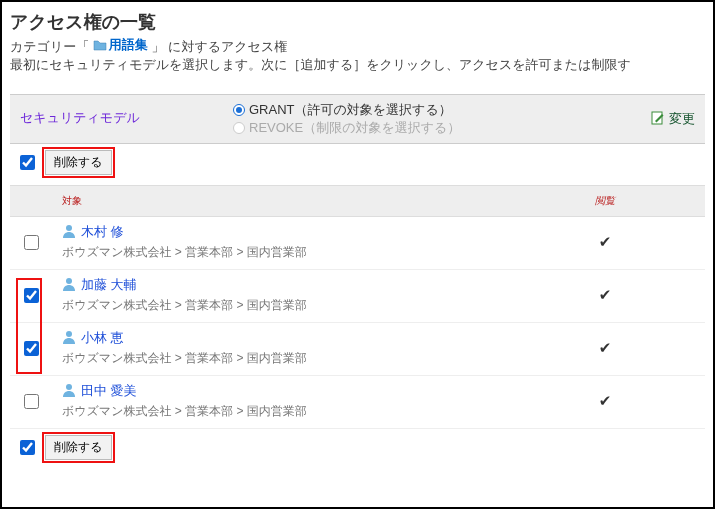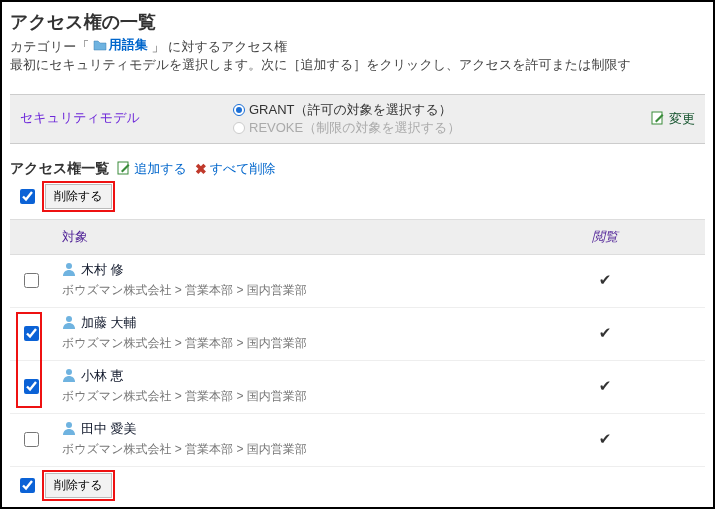--- a/index.html
+++ b/index.html
@@ -112,36 +112,36 @@
 
   
   table.perm {
     border-collapse: collapse;
     width: 100%;
     margin-top: 10px;
   }
   table.perm th {
     background: #eeeeee;
     font-weight: normal;
-    color: #4c1d95;
+    color: #b91c1c;
     text-align: left;
     padding: 8px 10px;
     border-top: 1px solid #ddd;
     border-bottom: 1px solid #ddd;
-    font-size: 13px;
+    font-size: 10px;
   }
   table.perm th.col-view { text-align: center; font-style: italic; }
   table.perm td {
     padding: 6px 10px 8px 10px;
     border-bottom: 1px solid #eee;
     vertical-align: middle;
   }
   .col-cb { width: 34px; text-align:center; }
   .col-view { width: 200px; text-align:center; }
-  .target-name { color:#0f172a; text-decoration:none; display:inline-flex; align-items:center; gap:4px; }
+  .target-name { color:#1d4ed8; text-decoration:none; display:inline-flex; align-items:center; gap:4px; }
   .target-path { color:#777; font-size:12px; margin-top:3px; }
   .check-mark { font-size:15px; }
 
   input[type=checkbox] {
     width: 15px; height: 15px; accent-color:#0b62d6;
   }
 
   .hl-red-box {
     border: 2px solid #e11;
     padding: 2px 3px;
@@ -190,36 +190,20 @@
     <span>
       <svg width="14" height="14" viewBox="0 0 14 14">
             <rect x="1" y="1" width="10" height="12" fill="#fff" stroke="#3a8b3a"></rect>
             <path d="M4 10 L11 3 L12.5 4.5 L5.5 11.5 Z" fill="#3a8b3a"></path>
           </svg>
     </span>
     <a href="#">変更</a>
   </div>
 </div>
 
-<div class="section-head">
-  <span class="sh-title">アクセス権一覧</span>
-  <a class="sh-link" href="#">
-    <span>
-      <svg width="14" height="14" viewBox="0 0 14 14">
-            <rect x="1" y="1" width="10" height="12" fill="#fff" stroke="#3a8b3a"></rect>
-            <path d="M4 10 L11 3 L12.5 4.5 L5.5 11.5 Z" fill="#3a8b3a"></path>
-          </svg>
-    </span>
-    <span>追加する</span>
-  </a>
-  <a class="sh-link" href="#">
-    <span class="sh-xicon">✖</span>
-    <span>すべて削除</span>
-  </a>
-</div>
 
 <div class="toolbar">
   <span class="cb-wrap"><input type="checkbox" checked="" style=""></span>
   <button class="btn-delete hl-red">削除する</button>
 </div>
 
 <div class="rel">
 <table class="perm">
   <thead>
     <tr>

